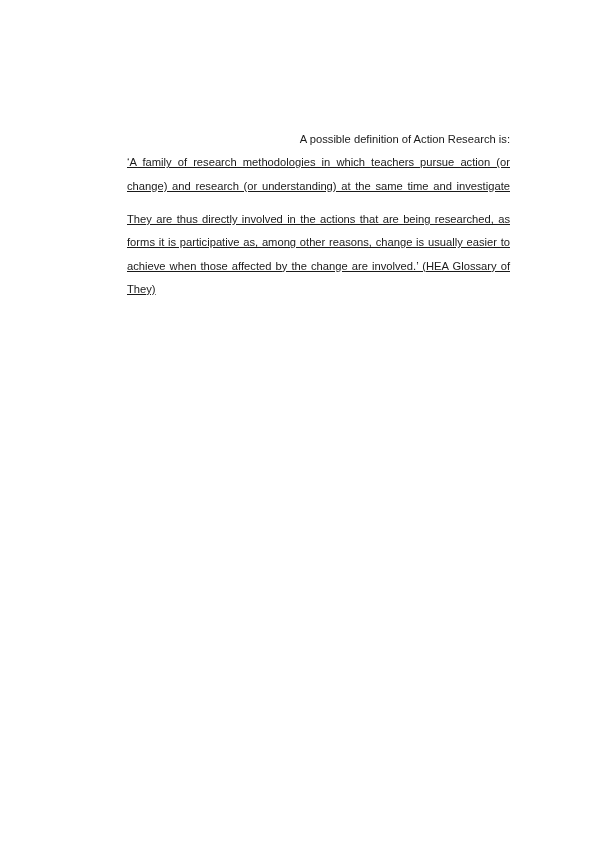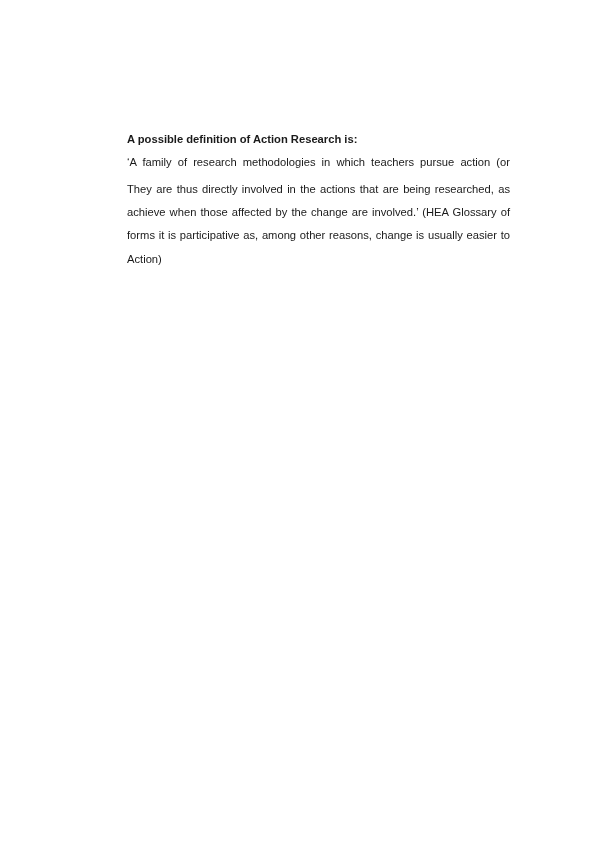--- a/index.html
+++ b/index.html
@@ -18,50 +18,52 @@
   .text-block {
     position: absolute;
     left: 127px;
     top: 128px;
     width: 383px;
     font-size: 11.2px;
     line-height: 23.33px;
     color: #1a1a1a;
   }
   .heading {
-    font-weight: bold;
-    text-align: left;
+    font-weight: normal;
+    text-align: right;
     white-space: nowrap;
   }
   .para .line {
     text-align: justify;
     text-align-last: justify;
   }
   .para .line.last {
     text-align: justify;
     text-align-last: left;
   }
   .para {
     margin: 0;
+    text-decoration: underline;
   }
   .para + .para {
-    margin-top: 3px;
+    margin-top: 10px;
   }
 </style>
 </head>
 <body>
 
 <div class="page">
   <div class="text-block">
     <div class="heading">A possible definition of Action Research is:</div>
     <div id="paragraphs">
         <div class="para">
           <div class="line">‘A family of research methodologies in which teachers pursue action (or</div>
+          <div class="line">change) and research (or understanding) at the same time and investigate</div>
         </div>
         <div class="para">
           <div class="line">They are thus directly involved in the actions that are being researched, as</div>
+          <div class="line">forms it is participative as, among other reasons, change is usually easier to</div>
           <div class="line">achieve when those affected by the change are involved.’ (HEA Glossary of</div>
-          <div class="line">forms it is participative as, among other reasons, change is usually easier to</div>
-          <div class="line last">Action)</div>
+          <div class="line last">They)</div>
         </div>
       </div>
   </div>
 </div>
 
 </body></html>

